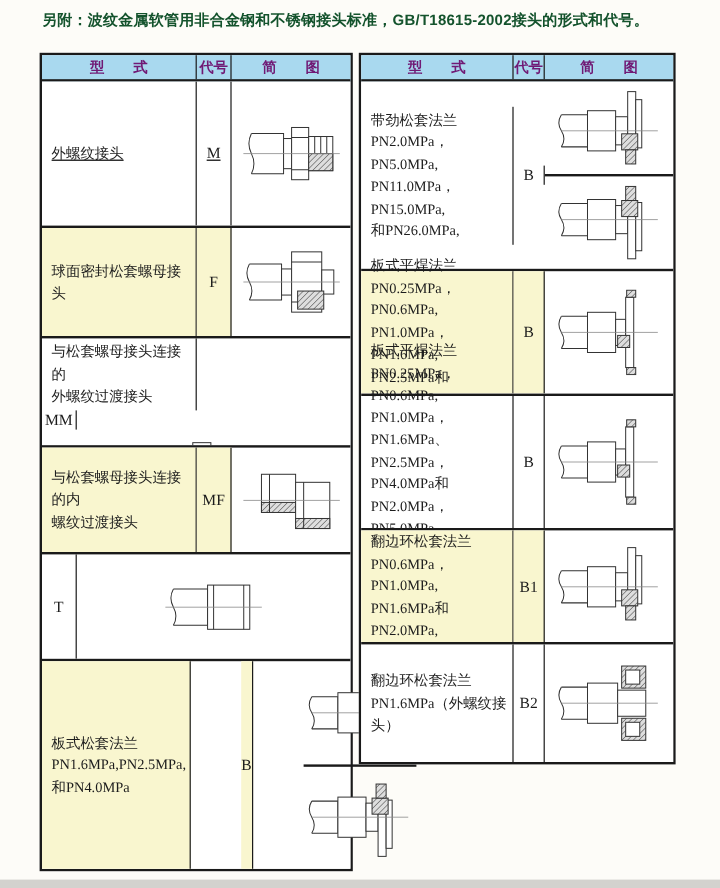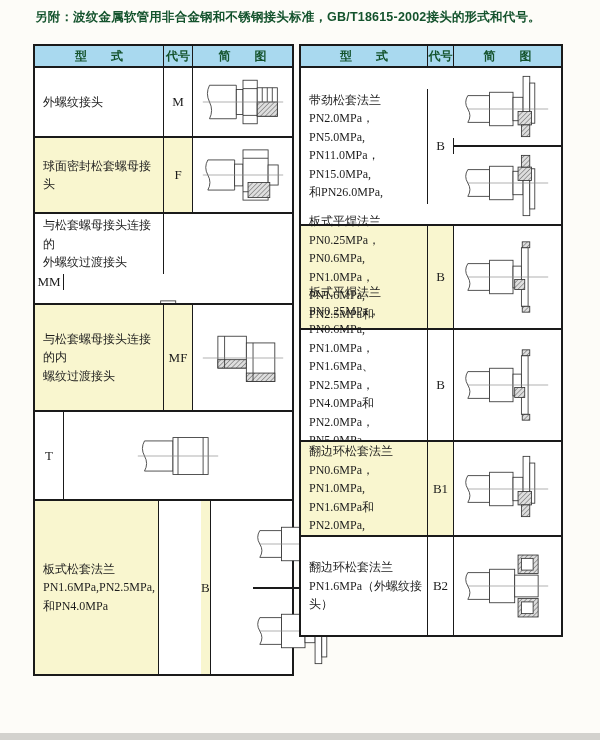--- a/index.html
+++ b/index.html
@@ -9,21 +9,21 @@
   .title{position:absolute;left:35px;top:9px;width:540px;
          font-family:"Liberation Sans","DejaVu Sans",sans-serif;
          font-weight:700;font-size:12.5px;color:#14532d;letter-spacing:0.2px;}
   .tbl{position:absolute;top:44px;border:2px solid var(--border);background:#fff;
        display:flex;flex-direction:column;box-sizing:border-box;}
   .tbl-left{left:33px;width:261px;--w-type:129px;--w-code:29px;}
   .tbl-right{left:299px;width:264px;--w-type:127px;--w-code:26px;}
   .hdr{display:flex;height:20px;flex:none;background:var(--hdrbg);
        border-bottom:2px solid var(--border);
        font-family:"Liberation Sans","DejaVu Sans",sans-serif;
-       font-weight:700;font-size:12px;color:#14532d;}
+       font-weight:700;font-size:12px;color:#701a75;}
   .hc{display:flex;align-items:center;justify-content:center;box-sizing:border-box;}
   .hc-type{width:var(--w-type);border-right:1.5px solid var(--border);}
   .hc-code{width:var(--w-code);border-right:1.5px solid var(--border);}
   .hc-diagram{flex:1;}
   .row{display:flex;box-sizing:border-box;flex:none;background:#fff;}
   .row + .row{border-top:2px solid var(--border);}
   .cell{box-sizing:border-box;}
   .cell-type{width:var(--w-type);border-right:1.5px solid var(--border);
              display:flex;flex-direction:column;justify-content:center;
              padding:2px 3px 2px 8px;font-size:12px;line-height:18.5px;color:#1c1c1c;}
@@ -51,21 +51,21 @@
     </defs>
   </svg>
 
   <div id="tables-root">
       <div class="tbl tbl-left">
         <div class="hdr">
           <div class="hc hc-type">型　　式</div>
           <div class="hc hc-code">代号</div>
           <div class="hc hc-diagram">简　　图</div>
         </div>
-        <div class="row" style="height: 68px;">
+        <div class="row" style="height: 120px; text-decoration: underline;">
           <div class="cell cell-type">
             <div class="tline">外螺纹接头</div>
           </div>
           <div class="cell cell-code">M</div>
           <div class="cell cell-diagram">
             <div class="dsub">
               <svg width="94" height="72" viewBox="0 0 100 86">
                 <path d="M10 23 H42 V63 H10" fill="#fff" stroke="#333" stroke-width="1"></path>
                 <path d="M10 23 q-5 10 0 20 q5 10 0 20" fill="none" stroke="#333" stroke-width="1"></path>
                 <rect x="42" y="28" width="8" height="30" fill="#fff" stroke="#333" stroke-width="1"></rect>
@@ -75,21 +75,21 @@
                 <rect x="67" y="26" width="24" height="34" fill="#fff" stroke="#333" stroke-width="1"></rect>
                 <rect x="67" y="43" width="24" height="17" fill="url(#hatch)" stroke="#333" stroke-width="1"></rect>
                 <line x1="73" y1="26" x2="73" y2="43" stroke="#333" stroke-width="1"></line>
                 <line x1="79" y1="26" x2="79" y2="43" stroke="#333" stroke-width="1"></line>
                 <line x1="85" y1="26" x2="85" y2="43" stroke="#333" stroke-width="1"></line>
                 <line x1="2" y1="43" x2="98" y2="43" stroke="#8a8a8a" stroke-width="0.8"></line>
               </svg>
             </div>
           </div>
         </div>
-        <div class="row hl" style="height: 76px;">
+        <div class="row hl" style="height: 92px;">
           <div class="cell cell-type">
             <div class="tline">球面密封松套螺母接头</div>
           </div>
           <div class="cell cell-code">F</div>
           <div class="cell cell-diagram">
             <div class="dsub">
               <svg width="94" height="72" viewBox="0 0 100 86">
                 <path d="M8 25 H40 V61 H8" fill="#fff" stroke="#333" stroke-width="1"></path>
                 <path d="M8 25 q-5 9 0 18 q5 9 0 18" fill="none" stroke="#333" stroke-width="1"></path>
                 <rect x="40" y="30" width="10" height="26" fill="#fff" stroke="#333" stroke-width="1"></rect>
@@ -117,21 +117,21 @@
                 <rect x="46" y="13" width="18" height="60" fill="#fff" stroke="#333" stroke-width="1"></rect>
                 <line x1="46" y1="23" x2="64" y2="23" stroke="#333" stroke-width="1"></line>
                 <line x1="46" y1="63" x2="64" y2="63" stroke="#333" stroke-width="1"></line>
                 <rect x="30" y="55" width="50" height="10" fill="url(#hatch)" stroke="#333" stroke-width="1"></rect>
                 <rect x="56" y="65" width="14" height="10" fill="url(#hatch)" stroke="#333" stroke-width="1"></rect>
                 <line x1="2" y1="43" x2="98" y2="43" stroke="#8a8a8a" stroke-width="0.8"></line>
               </svg>
             </div>
           </div>
         </div>
-        <div class="row hl" style="height: 107px;">
+        <div class="row hl" style="height: 89px;">
           <div class="cell cell-type">
             <div class="tline">与松套螺母接头连接的内</div>
             <div class="tline">螺纹过渡接头</div>
           </div>
           <div class="cell cell-code">MF</div>
           <div class="cell cell-diagram">
             <div class="dsub">
               <svg width="94" height="72" viewBox="0 0 100 86">
                 <rect x="20" y="17" width="34" height="38" fill="#fff" stroke="#333" stroke-width="1"></rect>
                 <rect x="20" y="45" width="34" height="10" fill="url(#hatch)" stroke="#333" stroke-width="1"></rect>

